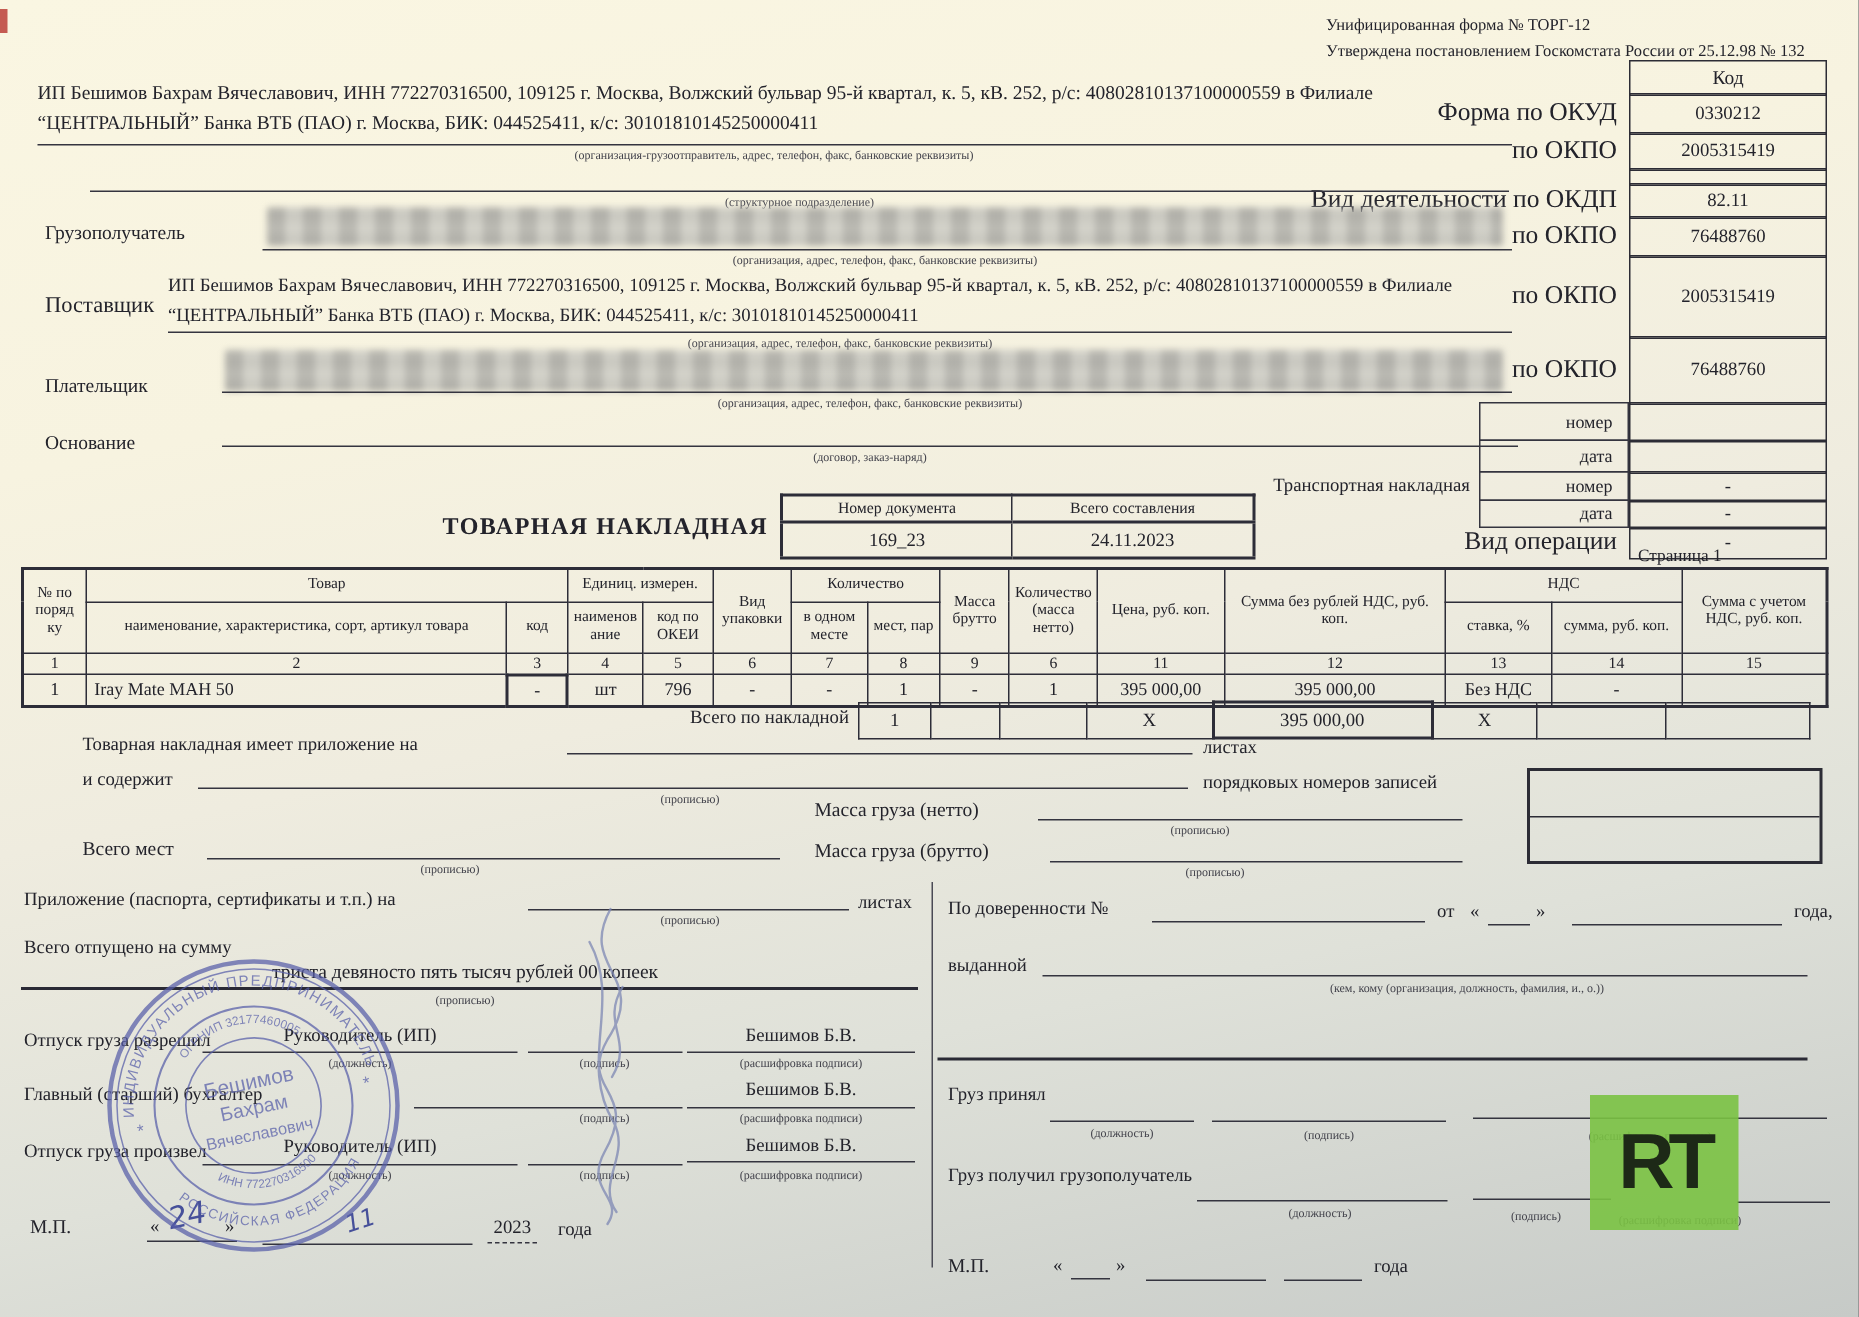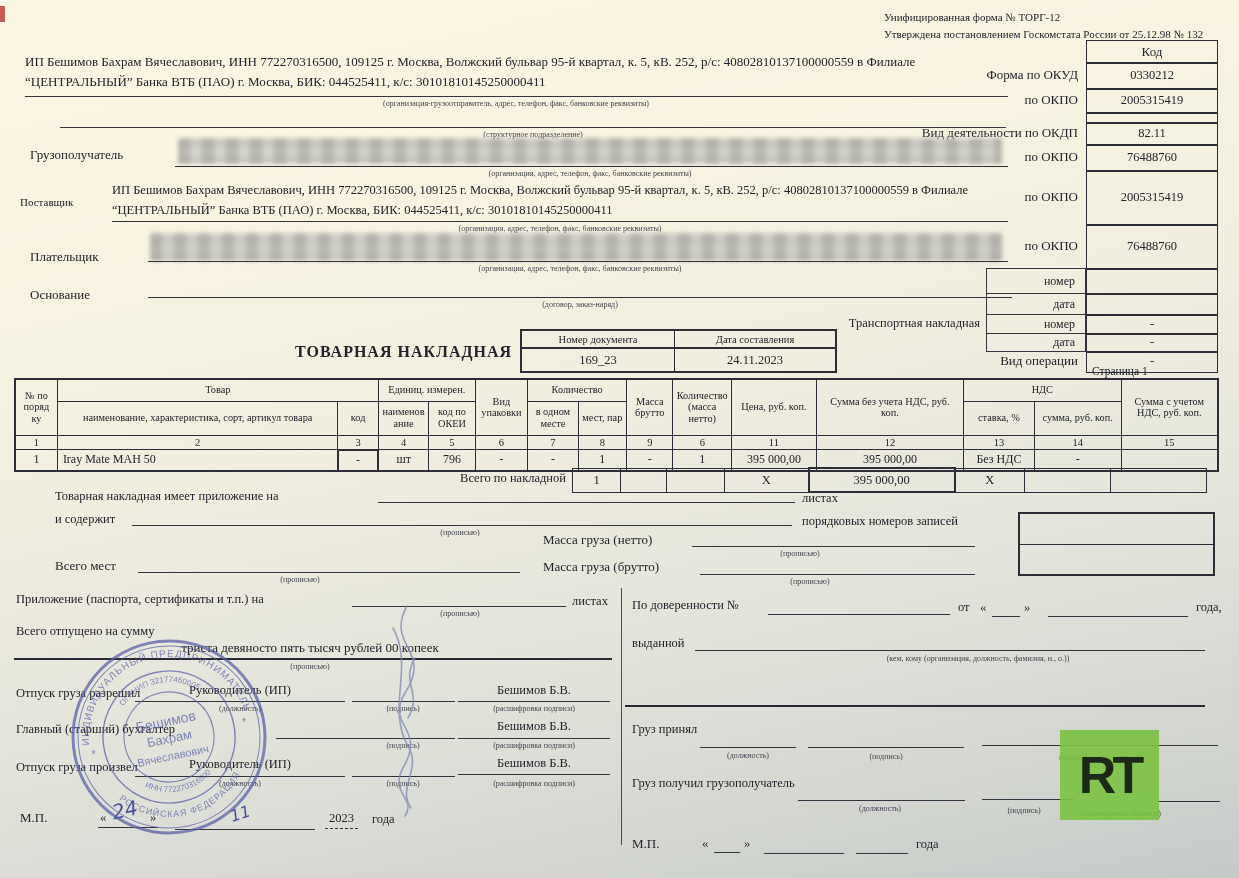--- a/index.html
+++ b/index.html
@@ -12,21 +12,21 @@
   .cap{position:absolute;font-size:8px;color:#43434c;text-align:center;white-space:nowrap;}
   .lbl{position:absolute;font-size:12.5px;white-space:nowrap;}
   .small{font-size:11px;}
   .ctr{text-align:center;}
   .redact{position:absolute;background:
     repeating-linear-gradient(90deg,rgba(148,148,146,.55) 0 12px,rgba(192,192,188,.55) 12px 24px),
     repeating-linear-gradient(0deg,rgba(168,168,164,.4) 0 8px,rgba(208,208,202,.4) 8px 16px);
     filter:blur(2px);border-radius:2px;}
   .codes{position:absolute;left:758px;top:40px;width:460px;}
   .crow{display:flex;align-items:stretch;}
-  .cl{flex:1;text-align:right;padding-right:8px;font-size:13px;display:flex;align-items:center;justify-content:flex-end;white-space:nowrap;}
+  .cl{flex:1;text-align:right;padding-right:8px;font-size:17px;display:flex;align-items:center;justify-content:flex-end;white-space:nowrap;}
   .couter{font-size:12.5px;display:flex;align-items:center;white-space:nowrap;padding-right:6px;}
   .csub{width:100px;border:1.2px solid #34343f;margin-bottom:-1.2px;display:flex;align-items:center;justify-content:flex-end;padding-right:10px;font-size:12px;box-sizing:border-box;}
   .cval{width:132px;border:1.8px solid #2c2c35;margin-bottom:-1.8px;display:flex;align-items:center;justify-content:center;font-size:12.5px;box-sizing:border-box;}
   table.main{position:absolute;left:14px;top:378px;width:1205px;border-collapse:collapse;table-layout:fixed;border:2px solid #2d2d38;}
   table.main th,table.main td{border:1.2px solid #2d2d38;font-weight:normal;padding:0 2px;text-align:center;vertical-align:middle;}
   .hdr{font-size:10.3px;line-height:1.12;}
   .pre{white-space:pre-line;}
   .nums td{font-size:10.5px;height:13px;}
   .drow td{font-size:12px;height:19px;}
   table.tot{position:absolute;left:572px;top:467px;width:634px;border-collapse:collapse;table-layout:fixed;}
@@ -119,40 +119,40 @@
   <div class="cap" style="left:166px;top:99px;width:700px;">(организация-грузоотправитель, адрес, телефон, факс, банковские реквизиты)</div>
 
   <div class="ln" style="left:60px;top:127px;width:946px;"></div>
   <div class="cap" style="left:183px;top:130px;width:700px;">(структурное подразделение)</div>
 
   <div class="lbl" style="left:30px;top:147px;font-size:13px;">Грузополучатель</div>
   <div class="redact" style="left:178px;top:138px;width:824px;height:26px;"></div>
   <div class="ln" style="left:175px;top:166px;width:833px;"></div>
   <div class="cap" style="left:240px;top:169px;width:700px;">(организация, адрес, телефон, факс, банковские реквизиты)</div>
 
-  <div class="lbl" style="left:20px;top:196px;font-size:11px;">Поставщик</div>
+  <div class="lbl" style="left:30px;top:196px;font-size:15px;">Поставщик</div>
   <div class="abs" style="left:112px;top:180px;width:892px;font-size:12.5px;line-height:1.6;">ИП Бешимов Бахрам Вячеславович, ИНН 772270316500, 109125 г. Москва, Волжский бульвар 95-й квартал, к. 5, кВ. 252, р/с: 40802810137100000559 в Филиале “ЦЕНТРАЛЬНЫЙ” Банка ВТБ (ПАО) г. Москва, БИК: 044525411, к/с: 30101810145250000411</div>
   <div class="ln" style="left:112px;top:221px;width:896px;"></div>
   <div class="cap" style="left:210px;top:224px;width:700px;">(организация, адрес, телефон, факс, банковские реквизиты)</div>
 
   <div class="lbl" style="left:30px;top:249px;font-size:13px;">Плательщик</div>
   <div class="redact" style="left:150px;top:233px;width:852px;height:28px;"></div>
   <div class="ln" style="left:148px;top:261px;width:860px;"></div>
   <div class="cap" style="left:230px;top:264px;width:700px;">(организация, адрес, телефон, факс, банковские реквизиты)</div>
 
   <div class="lbl" style="left:30px;top:287px;font-size:13px;">Основание</div>
   <div class="ln" style="left:148px;top:297px;width:864px;"></div>
   <div class="cap" style="left:230px;top:300px;width:700px;">(договор, заказ-наряд)</div>
 
   <div class="abs" style="left:295px;top:343px;font-size:16px;font-weight:bold;letter-spacing:1px;">ТОВАРНАЯ НАКЛАДНАЯ</div>
   <table class="doctab">
     <tbody>
         <tr>
       <td class="dh">Номер документа</td>
-      <td class="dh">Дата составления</td>
+      <td class="dh">Всего составления</td>
     </tr>
     <tr>
       <td class="dv" style="width:150px;">169_23</td>
       <td class="dv" style="width:158px;">24.11.2023</td>
     </tr>
   </tbody>
     </table>
 
   <table class="main">
     <colgroup>
@@ -181,21 +181,21 @@
       <th colspan="2">Единиц. измерен.</th>
       <th rowspan="2" class="pre">Вид
 упаковки</th>
       <th colspan="2">Количество</th>
       <th rowspan="2" class="pre">Масса
 брутто</th>
       <th rowspan="2" class="pre">Количество
 (масса
 нетто)</th>
       <th rowspan="2">Цена, руб. коп.</th>
-      <th rowspan="2" class="pre">Сумма без учета НДС, руб.
+      <th rowspan="2" class="pre">Сумма без рублей НДС, руб.
 коп.</th>
       <th colspan="2">НДС</th>
       <th rowspan="2" class="pre">Сумма с учетом
 НДС, руб. коп.</th>
     </tr>
     <tr class="hdr" style="height:34px">
       <th>наименование, характеристика, сорт, артикул товара</th>
       <th>код</th>
       <th class="pre">наименов
 ание</th>

